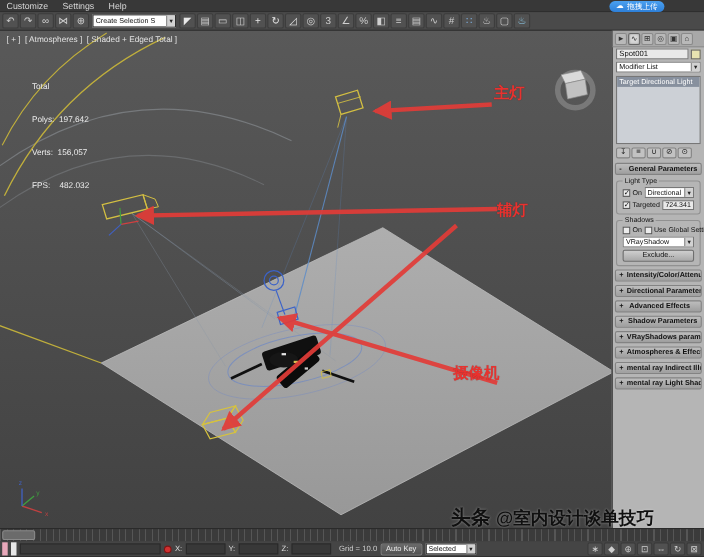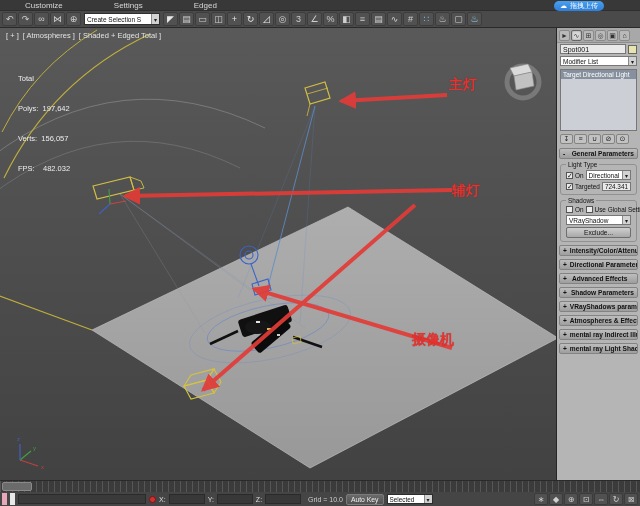--- a/index.html
+++ b/index.html
@@ -3,21 +3,21 @@
 <meta charset="utf-8">
 <style>
   html,body{margin:0;padding:0;background:#222;}
   *{box-sizing:border-box;}
   .app{position:relative;width:640px;height:506px;background:#3c3c3c;overflow:hidden;
        font-family:"Liberation Sans","DejaVu Sans",sans-serif;-webkit-font-smoothing:antialiased;}
 
   
   .menubar{position:absolute;left:0;top:0;width:640px;height:11px;background:#383838;
            display:flex;align-items:center;border-bottom:1px solid #2e2e2e;}
-  .menu-item{font-size:8px;color:#d8d8d8;padding:0 25px;line-height:11px;cursor:default;}
+  .menu-item{font-size:8px;color:#d8d8d8;padding:0 6px;line-height:11px;cursor:default;}
   .upload-badge{position:absolute;right:36px;top:1px;height:10px;border-radius:5px;
                 background:linear-gradient(#4aa0f0,#2d7fd8);color:#fff;font-size:7px;
                 display:flex;align-items:center;gap:3px;padding:0 6px;}
   .upload-badge .cloud{font-size:7px;line-height:10px;}
 
   
   .toolbar{position:absolute;left:0;top:11px;width:640px;height:17px;background:#4a4a4a;
            display:flex;align-items:center;gap:1px;padding:0 2px;border-bottom:1px solid #2a2a2a;}
   .tb-group{display:flex;gap:1px;align-items:center;}
   .tbi{width:15px;height:14px;background:#515151;border:1px solid #3d3d3d;border-radius:2px;
@@ -27,21 +27,21 @@
   .tb-combo .val{font-size:6.5px;color:#111;padding-left:2px;white-space:nowrap;overflow:hidden;}
   .combo-arrow{width:8px;height:100%;background:#d2d2d2;border-left:1px solid #8a8a8a;
                font-size:6px;color:#222;display:flex;align-items:center;justify-content:center;}
 
   
   .main{position:absolute;left:0;top:28px;width:640px;height:452px;}
   .viewport{position:absolute;left:0;top:0;width:556px;height:452px;background:#4c4c4c;
             box-shadow:inset 0 0 0 1px #6c6c6c;}
   .scene{position:absolute;left:0;top:0;}
   .vp-label{position:absolute;left:6px;top:3px;font-size:7.5px;color:#e2e2e2;display:flex;gap:4px;z-index:5;}
-  .vp-stats{position:absolute;left:18px;top:26px;font-size:7.5px;line-height:10px;color:#ededed;
+  .vp-stats{position:absolute;left:29px;top:26px;font-size:7.5px;line-height:10px;color:#ededed;
             white-space:pre;z-index:5;}
   .annotation{position:absolute;z-index:6;font-size:14px;font-weight:bold;color:#e8322f;
               text-shadow:0 0 1px rgba(0,0,0,.3);}
   .ann-1{left:449px;top:48px;} .ann-2{left:452px;top:154px;} .ann-3{left:412px;top:303px;}
 
   
   .cmd-panel{position:absolute;left:556px;top:0;width:84px;height:452px;background:#b5b5b5;
              border-left:1px solid #262626;color:#111;font-size:7px;}
   .tabs{display:flex;gap:1px;padding:2px 2px 1px 2px;background:#a8a8a8;border-bottom:1px solid #8d8d8d;}
   .tab{width:11px;height:11px;background:#b9b9b9;border:1px solid #8a8a8a;border-radius:2px;
@@ -110,21 +110,21 @@
 </head>
 <body>
 
 <div class="app">
 
   <div class="menubar">
     <div class="tb-group">
 
     <span class="menu-item">Customize</span>
         <span class="menu-item">Settings</span>
-        <span class="menu-item">Edged</span>
+        <span class="menu-item">Help</span>
       </div>
     <div class="upload-badge">
       <span class="cloud">☁</span>
       <span>拖拽上传</span>
     </div>
   </div>
 
   <div class="toolbar">
     <div class="tb-group">
 
@@ -439,14 +439,18 @@
     <div class="sbi"><span>∗</span></div>
         <div class="sbi"><span>◆</span></div>
         <div class="sbi"><span>⊕</span></div>
         <div class="sbi"><span>⊡</span></div>
         <div class="sbi"><span>⇔</span></div>
         <div class="sbi"><span>↻</span></div>
         <div class="sbi"><span>⊠</span></div>
       </div>
   </div>
 
+  <div class="watermark">
+    <span class="wm-brand">头条</span>
+    <span class="wm-handle">@室内设计谈单技巧</span>
+  </div>
 
 </div>
 
 </body></html>

